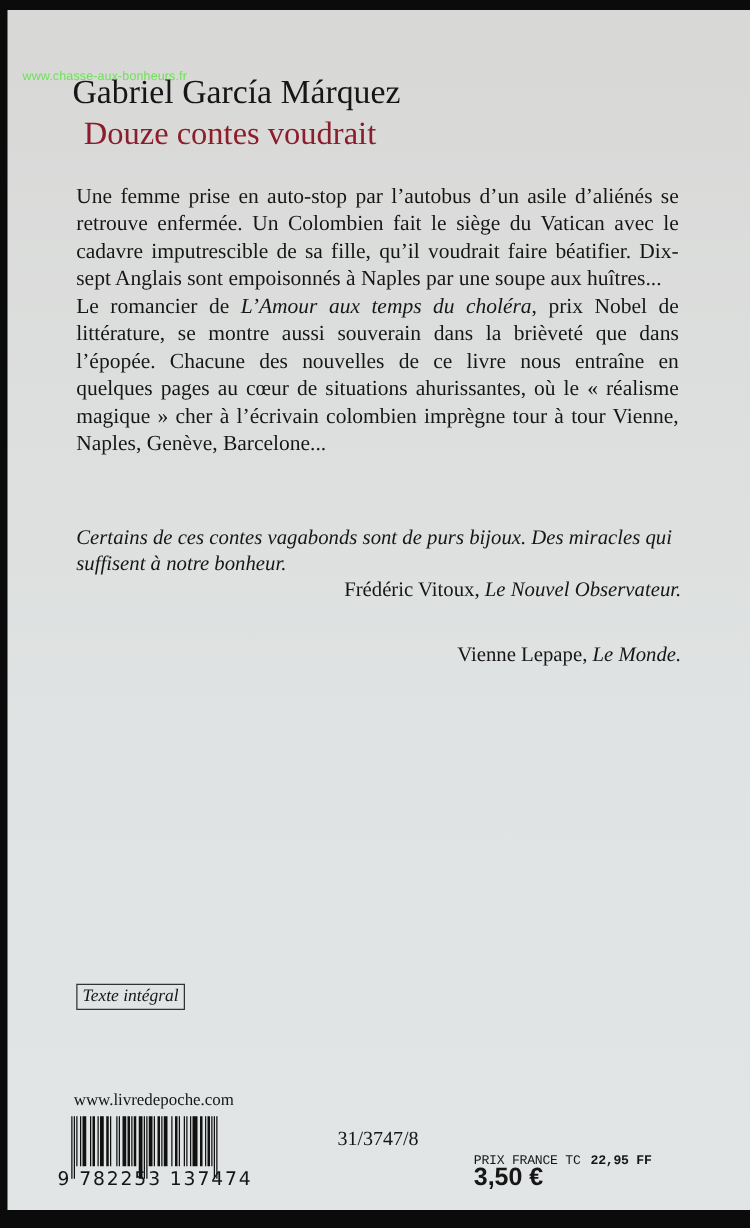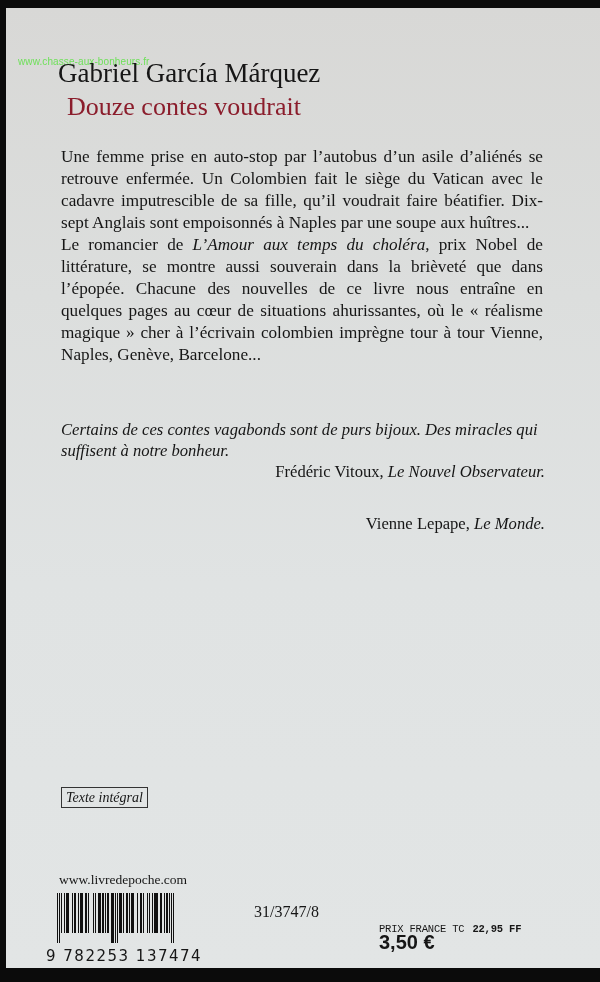--- a/index.html
+++ b/index.html
@@ -109,25 +109,24 @@
     .barcode span.guard { height: 50px; }
     .barcode-digits {
       position: absolute;
       left: 40px;
       top: 926px;
       font-family: "DejaVu Sans", sans-serif;
       font-size: 15px;
       line-height: 18px;
       letter-spacing: 1.5px;
       white-space: pre;
-      margin-top: 13px;
     }
     .code {
       position: absolute;
-      left: 248px;
+      left: 264px;
       top: 894px;
       font-size: 16px;
       line-height: 20px;
     }
     .price {
       position: absolute;
       left: 373px;
       top: 888px;
       font-family: "Liberation Sans", sans-serif;
       font-weight: bold;

